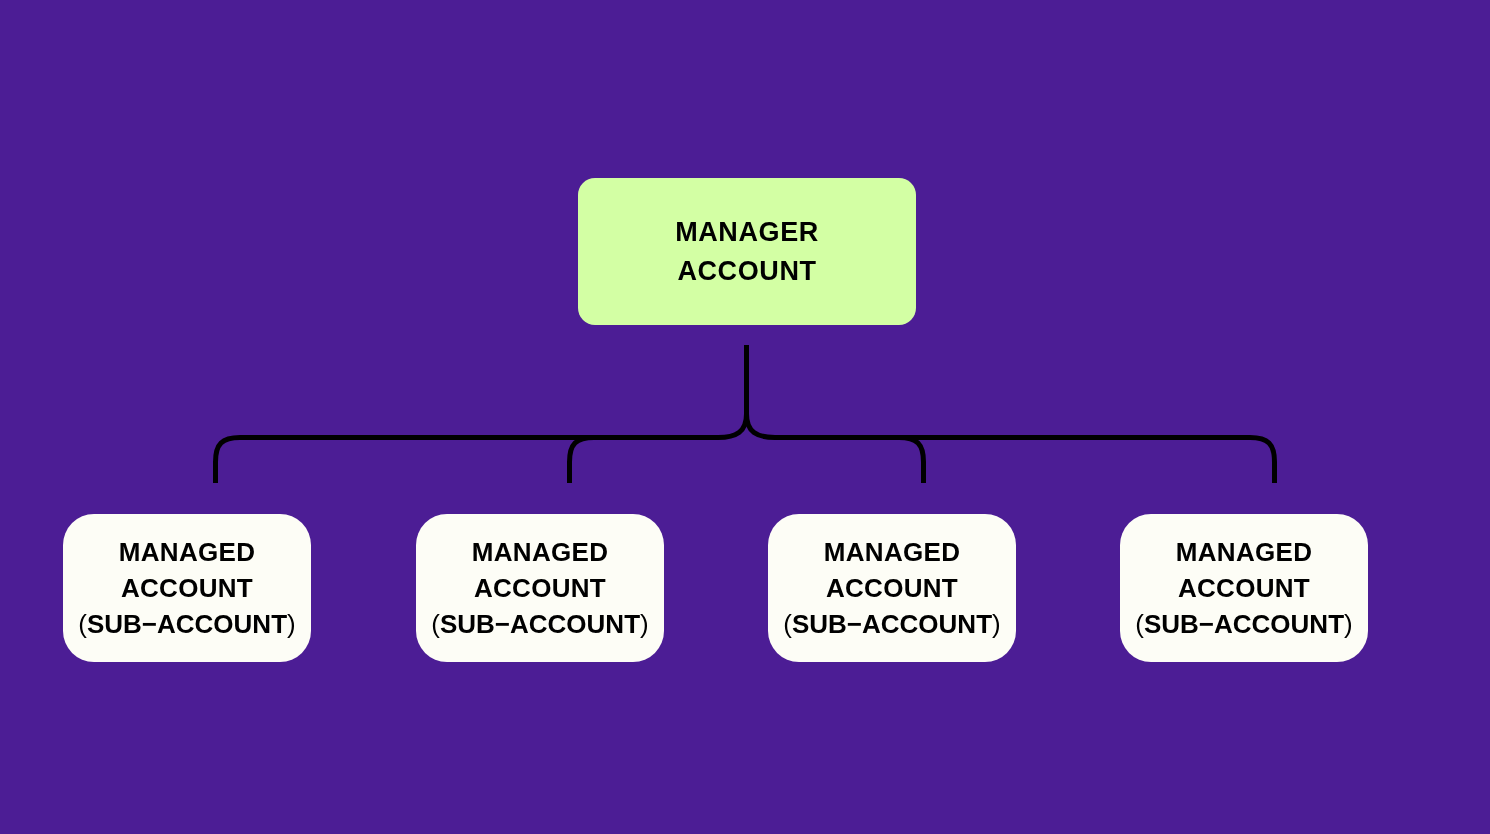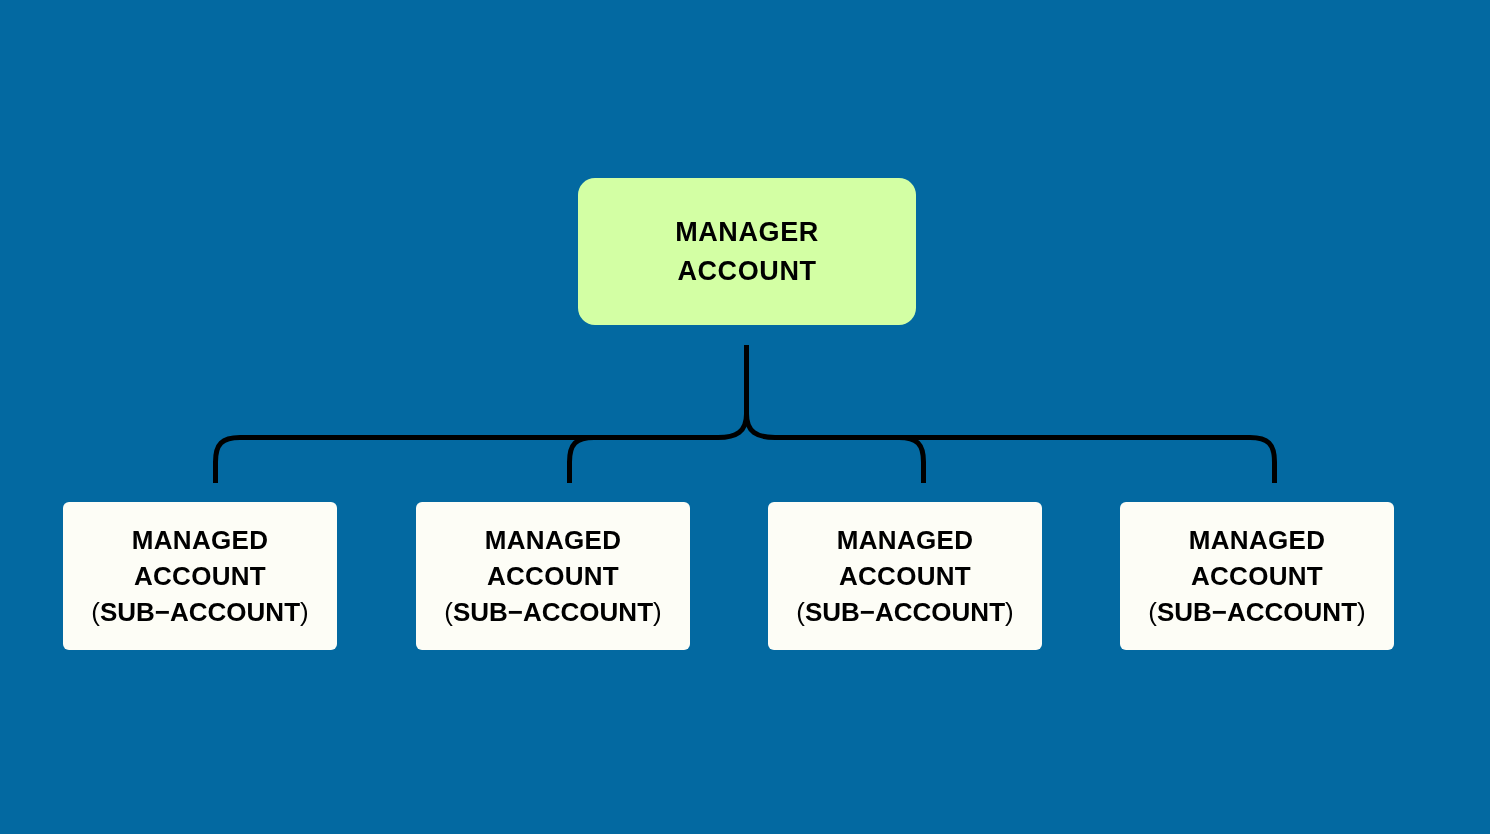--- a/index.html
+++ b/index.html
@@ -52,25 +52,25 @@
     border-radius: 17px;
   }
   #manager-node .node-line {
     font-size: 27px;
     line-height: 39px;
     letter-spacing: 0.6px;
   }
 
   
   .child-node {
-    top: 502px;
-    width: 274px;
+    top: 514px;
+    width: 248px;
     height: 148px;
     background: #FDFDF6;
-    border-radius: 6px;
+    border-radius: 31px;
   }
   .child-node .node-line {
     font-size: 26px;
     line-height: 36px;
     letter-spacing: 0.3px;
   }
   .child-node .node-line.paren-line {
     letter-spacing: 0px;
   }
   .paren {
@@ -78,21 +78,21 @@
   }
 
   #child-node-0 { left: 63px; }
   #child-node-1 { left: 416px; }
   #child-node-2 { left: 768px; }
   #child-node-3 { left: 1120px; }
 </style>
 </head>
 <body>
 
-<div id="diagram-root" style="background: #0369a1;">
+<div id="diagram-root" style="background: #4c1d95;">
 
   <svg id="connector-layer" viewBox="0 0 1490 834" width="1490" height="834" xmlns="http://www.w3.org/2000/svg">
     <g fill="none" stroke="#000000" stroke-width="5" stroke-linecap="butt" stroke-linejoin="round">
 
       <path d="M 746.5 345 L 746.5 414"></path>
 
       <path d="M 746.5 414 C 746.5 432 736 437.5 718 437.5 L 240 437.5"></path>
 
       <path d="M 746.5 414 C 746.5 432 757 437.5 775 437.5 L 1250 437.5"></path>
 

